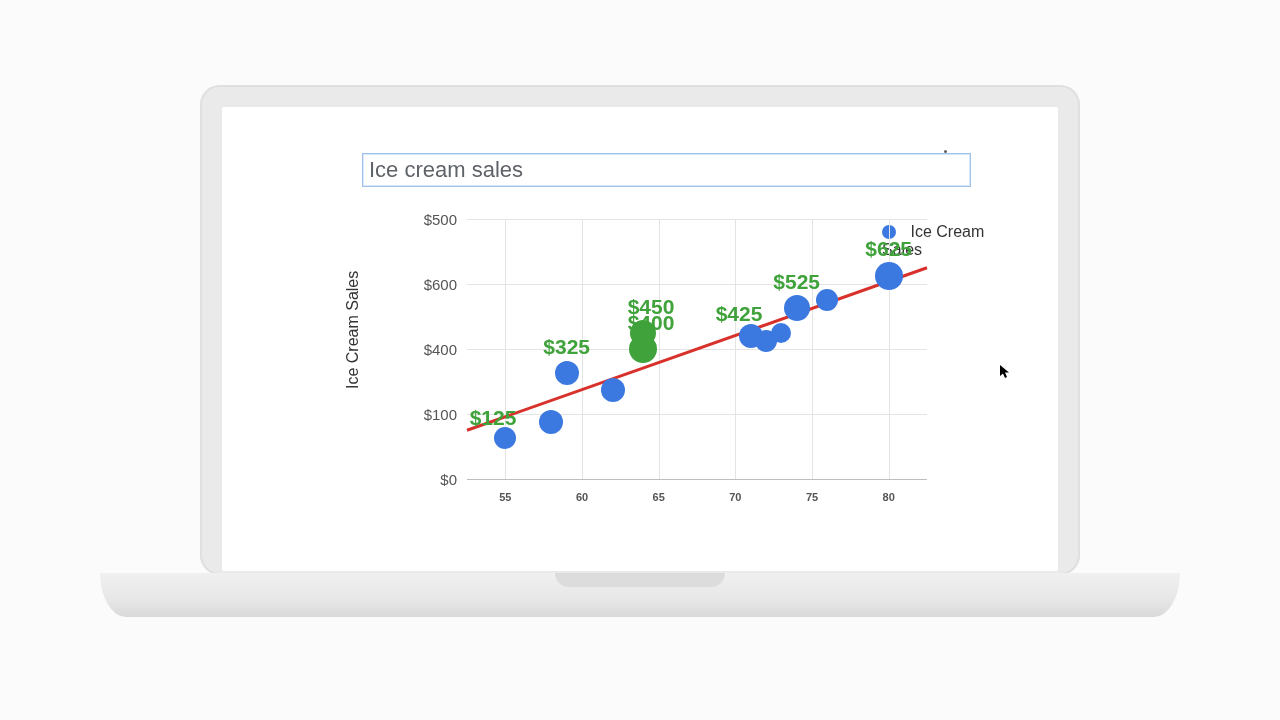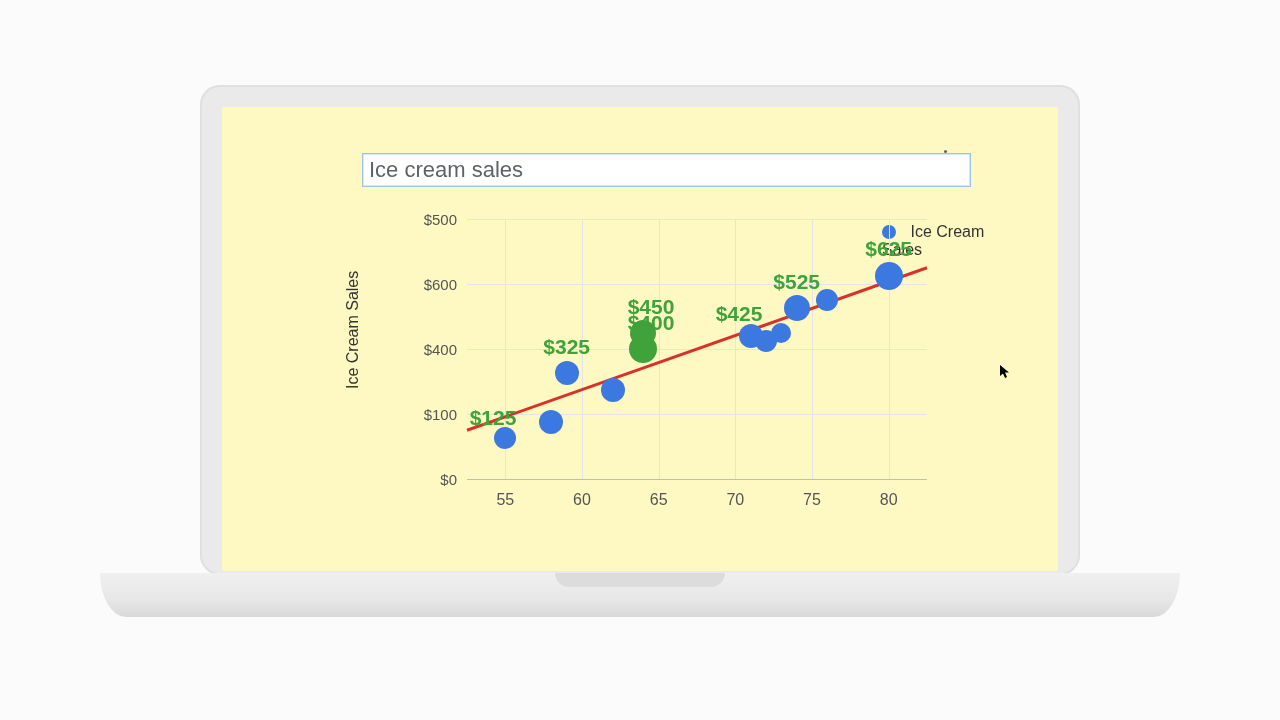--- a/index.html
+++ b/index.html
@@ -29,21 +29,21 @@
     border-radius: 20px;
     background: #eaeaea;
     box-shadow: inset 0 0 0 2px #e0e0e0;
   }
   .laptop-display {
     position: absolute;
     left: 22px;
     top: 22px;
     right: 22px;
     bottom: 4px;
-    background: #fef9c3;
+    background: #ffffff;
     border-radius: 2px;
     overflow: hidden;
   }
   .laptop-base {
     position: absolute;
     left: -100px;
     right: -100px;
     top: 488px;
     height: 44px;
     background: linear-gradient(#f0f0f0, #e7e7e7 60%, #d9d9d9);
@@ -141,24 +141,25 @@
     right: calc(100% - 105px);
     width: 60px;
     text-align: right;
     font-size: 15px;
     color: #555;
     transform: translateY(-50%);
   }
   .xtick {
     position: absolute;
     top: 272px;
-    font-size: 16px;
+    font-size: 11px;
     color: #555;
     transform: translateX(-50%);
     text-align: center;
+    font-weight: bold;
   }
 
   .plot-inner {
     position: absolute;
     left: 115px;
     top: 0;
     width: 460px;
     height: 260px;
   }
   .gridline-h, .gridline-v {

